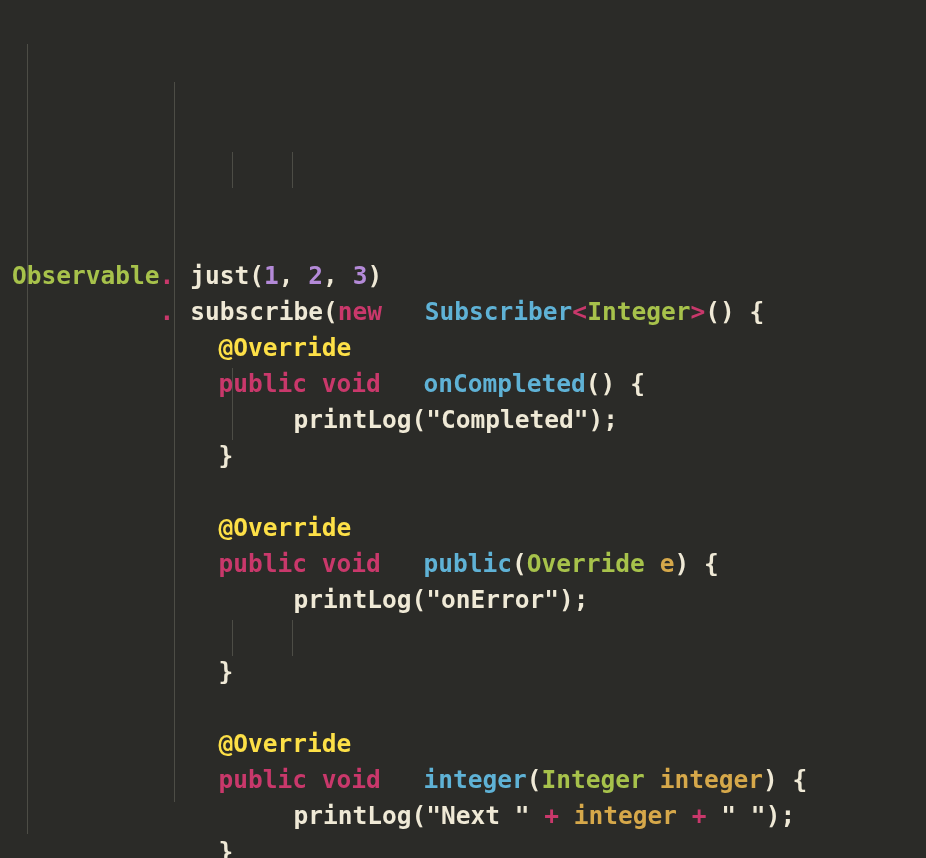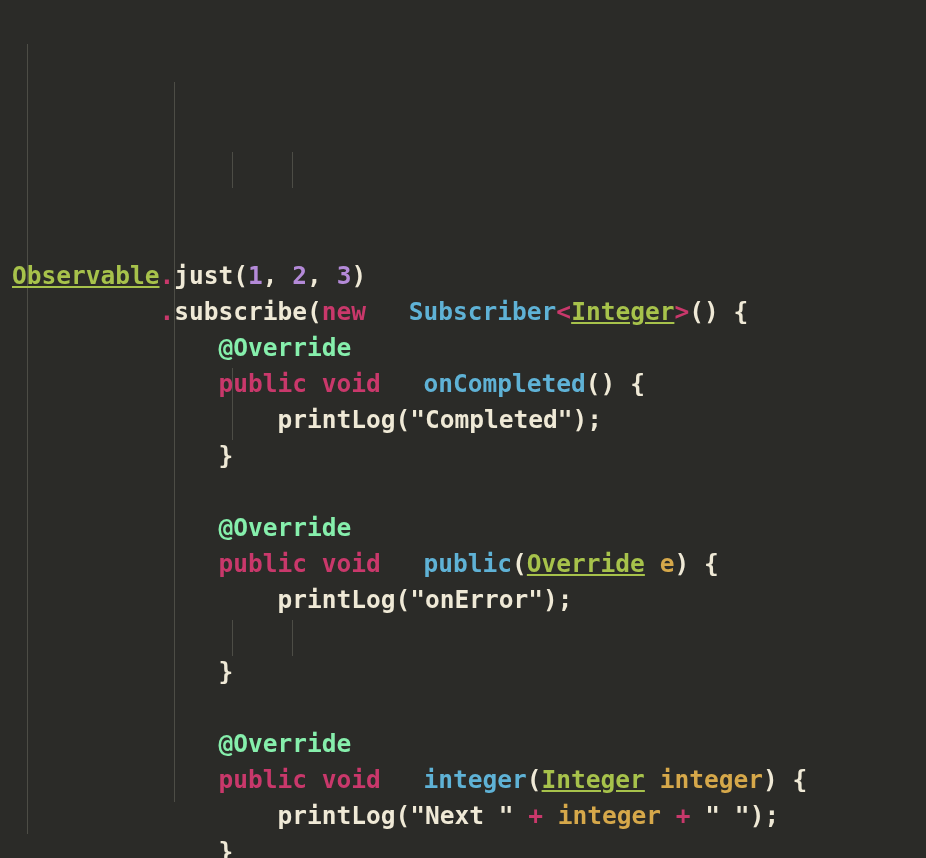--- a/index.html
+++ b/index.html
@@ -24,27 +24,27 @@
   
   .guide {
     position: absolute;
     top: 0;
     width: 0;
     border-left: 1px solid #4d4d46;
     z-index: 0;
   }
   .content { position: relative; z-index: 1; }
 
-  .tk-type     { color: #a7c24b; text-decoration: underline; } 
+  .tk-type     { color: #a7c24b; } 
   .tk-dot      { color: #c9386b; }
-  .tk-method   { color: #efe9d6; } 
+  .tk-method   { color: #efe9d6; padding-left: 16px; } 
   .tk-num      { color: #b48ad8; }
   .tk-punct    { color: #efe9d6; }
   .tk-kw       { color: #c9386b; text-align: center; } 
-  .tk-ann      { color: #86efac; } 
+  .tk-ann      { color: #fde047; } 
   .tk-call     { color: #5fb2d6; margin-left: 28px; } 
   .tk-generic  { color: #c9386b; } 
   .tk-paren    { color: #efe9d6; }
   .tk-string   { color: #efe9d6; }
   .tk-param    { color: #d6a84a; } 
   .tk-plus     { color: #c9386b; }
   .tk-semi     { color: #efe9d6; }
 </style>
 </head>
 <body>

